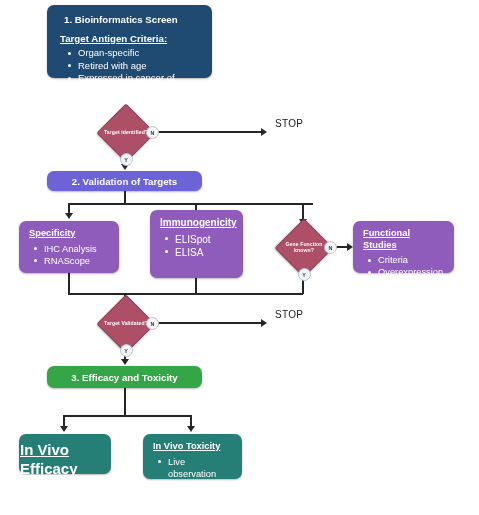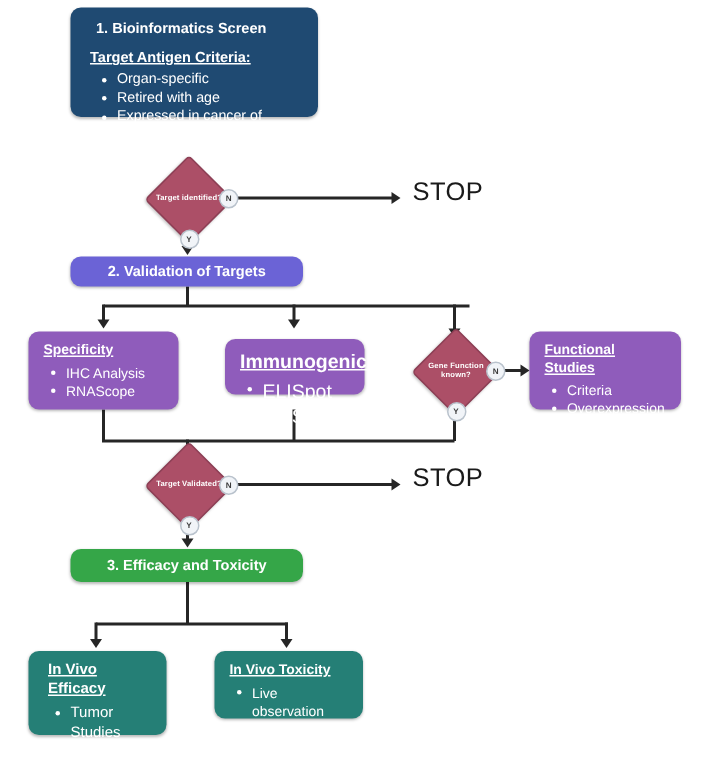--- a/index.html
+++ b/index.html
@@ -42,31 +42,31 @@
   #n-screen ul{margin-top:3px;padding-left:18px;font-size:9.5px;}
 
   #n-validation{
     left:47px;top:171px;width:155px;height:20px;
     background:#6b63d6;display:flex;align-items:center;justify-content:center;
     font-size:9.7px;font-weight:bold;
   }
 
   .purple{background:#8f5cbb;}
   #n-specificity{left:19px;top:221px;width:100px;height:52px;padding:7px 17px 6px 10px;font-size:9.3px;}
-  #n-immuno   {left:150px;top:226px;width:93px;height:37px;padding:7px 8px 6px 10px;font-size:13px;}
+  #n-immuno   {left:150px;top:210px;width:93px;height:68px;padding:7px 8px 6px 10px;font-size:10px;}
   #n-functional{left:353px;top:221px;width:101px;height:52px;padding:7px 8px 6px 10px;font-size:9.3px;}
 
   #n-efficacy{
     left:47px;top:366px;width:155px;height:22px;
     background:#35a648;display:flex;align-items:center;justify-content:center;
     font-size:9.7px;font-weight:bold;
   }
 
   .teal{background:#257f76;}
-  #n-vivo-eff{left:19px;top:434px;width:92px;height:56px;padding:7px 8px 6px 13px;font-size:10px;}
+  #n-vivo-eff{left:19px;top:434px;width:92px;height:40px;padding:7px 8px 6px 1px;font-size:15px;}
   #n-vivo-tox{left:143px;top:434px;width:99px;height:45px;padding:7px 20px 6px 10px;font-size:9.3px;}
 
   
   .diamond{
     position:absolute;width:40px;height:40px;
     background:#ac4f67;border:1px solid #8d3f55;
     transform:rotate(45deg);border-radius:3px;z-index:3;
     box-shadow:0 1px 2px rgba(0,0,0,.25);
   }
   .diamond .dlabel{
@@ -96,21 +96,21 @@
     position:absolute;width:0;height:0;z-index:2;
     border-left:4.3px solid transparent;border-right:4.3px solid transparent;
   }
   .arrow-d{border-top:6px solid #262626;}
   .arrow-r{
     border-left:6px solid #262626;border-top:4.3px solid transparent;
     border-bottom:4.3px solid transparent;border-right:none;
   }
 
   .stop{
-    position:absolute;color:#1a1a1a;font-size:17px;
+    position:absolute;color:#1a1a1a;font-size:10px;
     font-weight:normal;letter-spacing:.3px;z-index:3;
   }
   #stop1{left:275px;top:118px;}
   #stop2{left:275px;top:309px;}
 </style>
 </head>
 <body>
 
 <div id="canvas">
 

